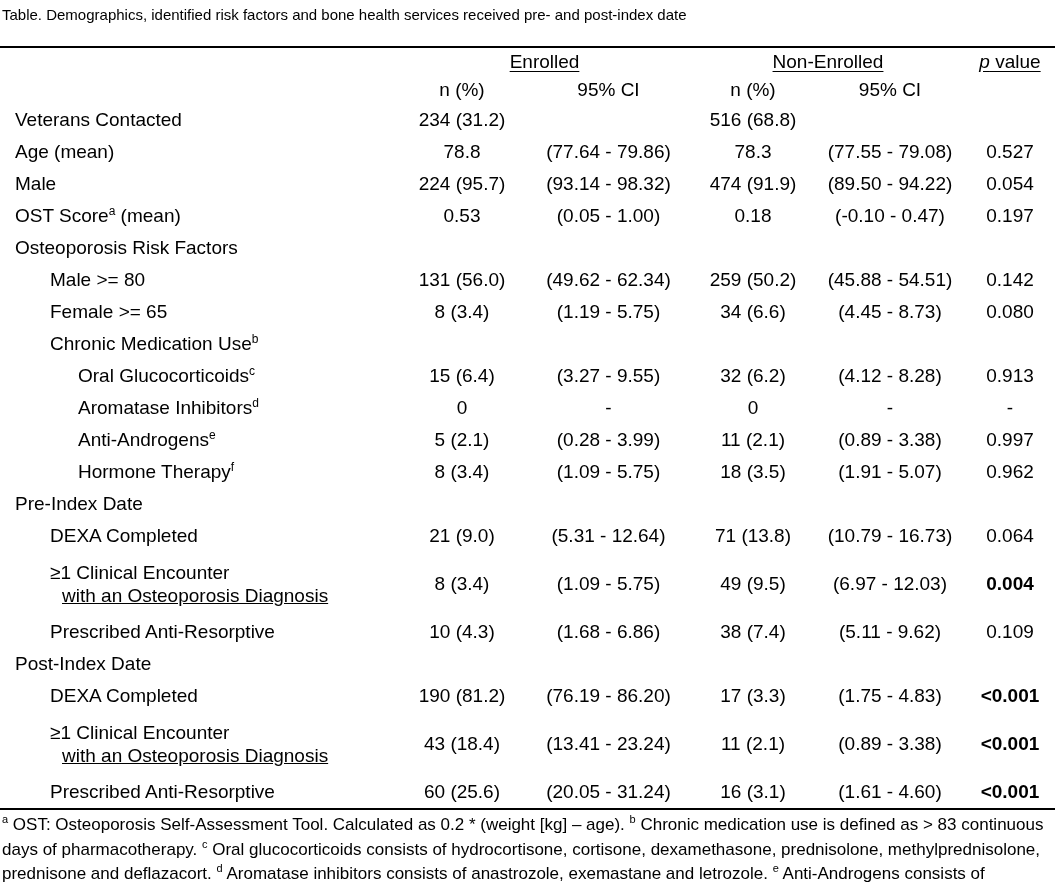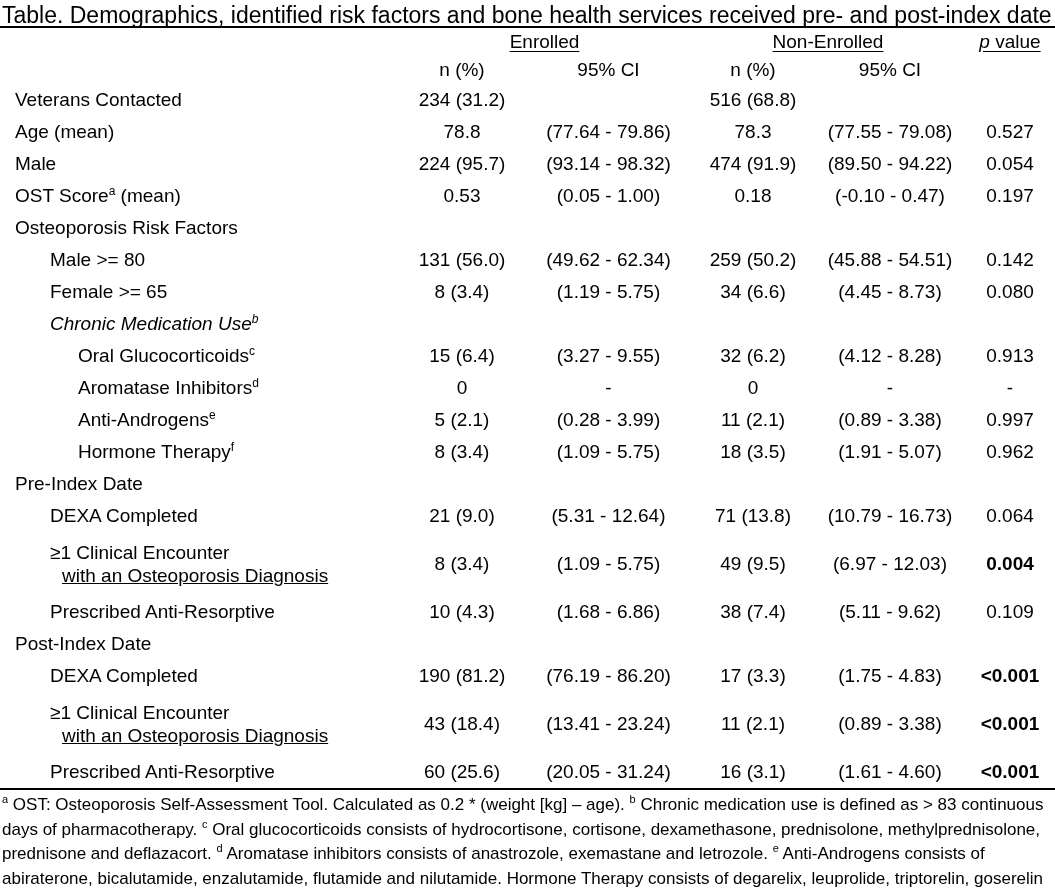--- a/index.html
+++ b/index.html
@@ -5,22 +5,22 @@
   * { box-sizing: border-box; }
   html, body { margin: 0; padding: 0; }
   body {
     width: 1055px; height: 888px;
     background: #ffffff; color: #000000;
     font-family: "Liberation Sans", sans-serif;
     overflow: hidden;
   }
   .page { width: 1055px; }
   .title {
-    font-size: 23px; line-height: 22px;
-    padding: 4px 0 0 2px;
+    font-size: 15px; line-height: 22px;
+    padding: 4px 0 20px 2px;
     border-bottom: 2.5px solid #000;
   }
   table {
     width: 1055px;
     border-collapse: collapse;
     table-layout: fixed;
     font-size: 19px;
   }
   col.c-label { width: 398px; }
   col.c-n1 { width: 128px; }
@@ -31,21 +31,21 @@
   thead tr { height: 28px; }
   th { font-weight: normal; padding: 0; text-align: center; vertical-align: middle; }
   .group-label { text-decoration: underline; text-underline-offset: 3px; }
   tbody tr { height: 32px; padding-left: 25px; }
   tbody tr.tall { height: 64px; }
   td { padding: 0; text-align: center; vertical-align: middle; }
   td.label { text-align: left; line-height: 1.22; }
   .indent-0 { padding-left: 15px; }
   .indent-1 { padding-left: 50px; }
   .indent-2 { padding-left: 78px; }
-  .em { font-style: italic; }
+  .em { }
   .line2 { padding-left: 12px; text-decoration: underline; }
   .bold { font-weight: bold; }
   sup { font-size: 12px; line-height: 0; }
   i { font-style: italic; }
   .footnotes {
     border-top: 2.5px solid #000;
     font-size: 17px; line-height: 24.5px;
     padding: 3px 2px 0 2px;
   }
   .footnotes sup { font-size: 11px; }

